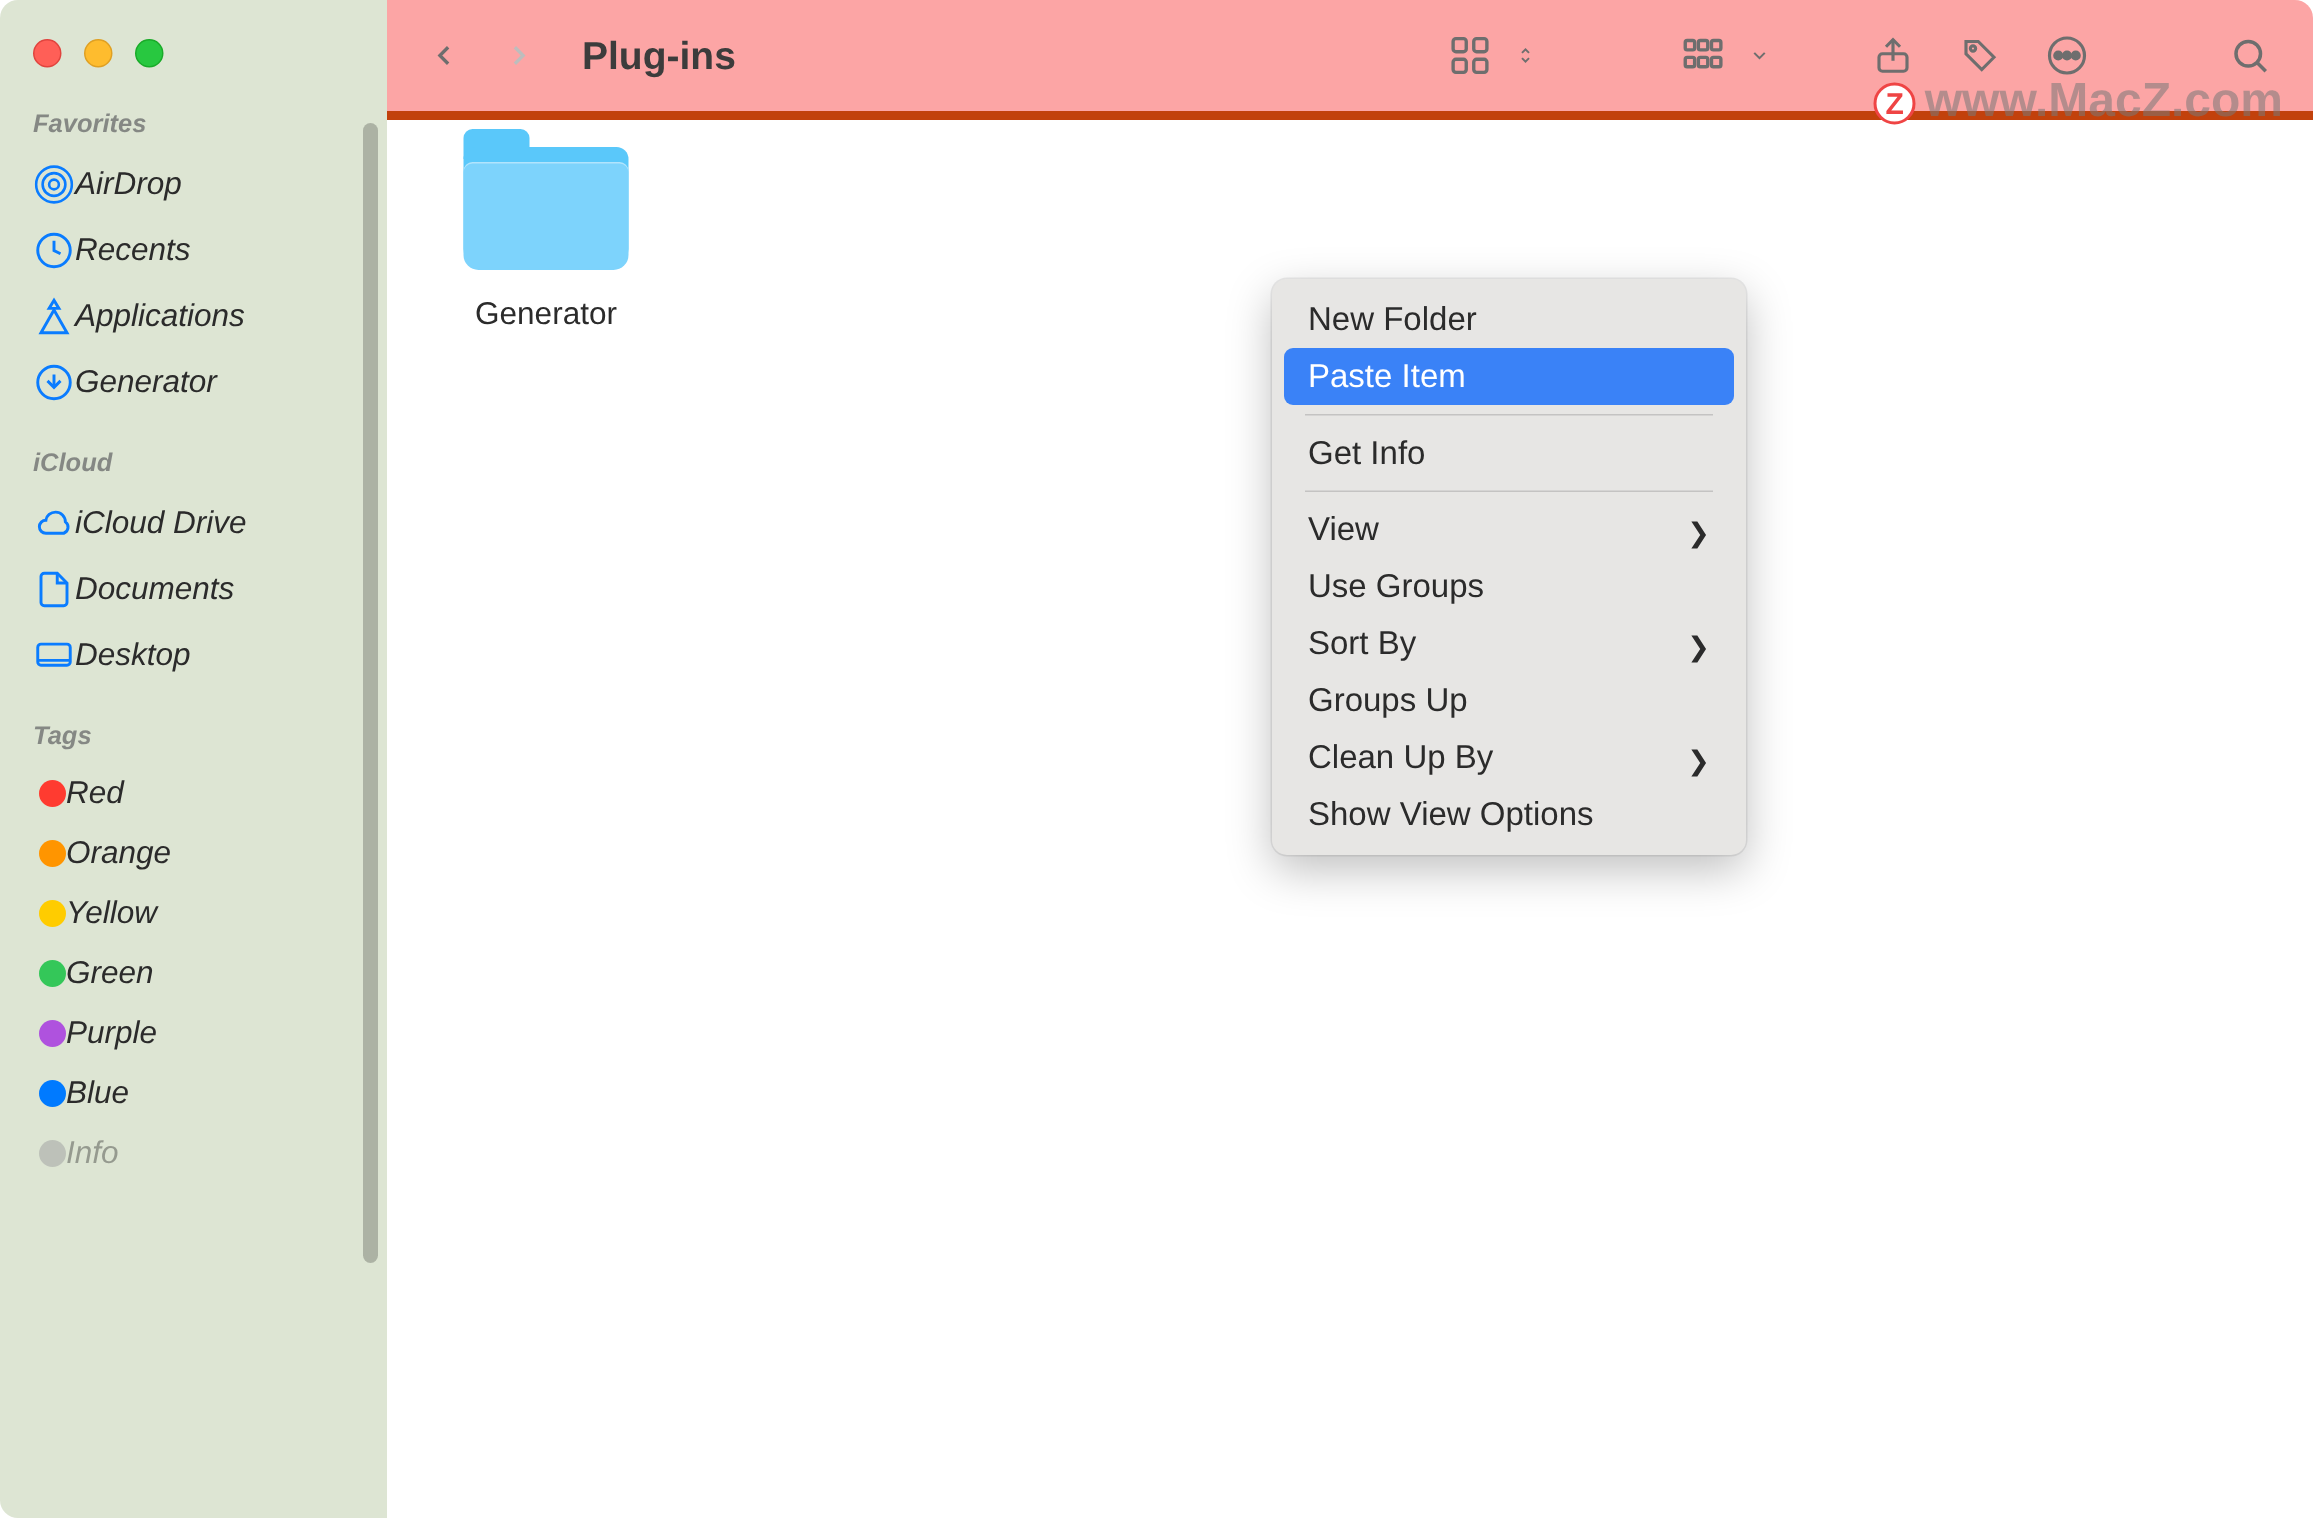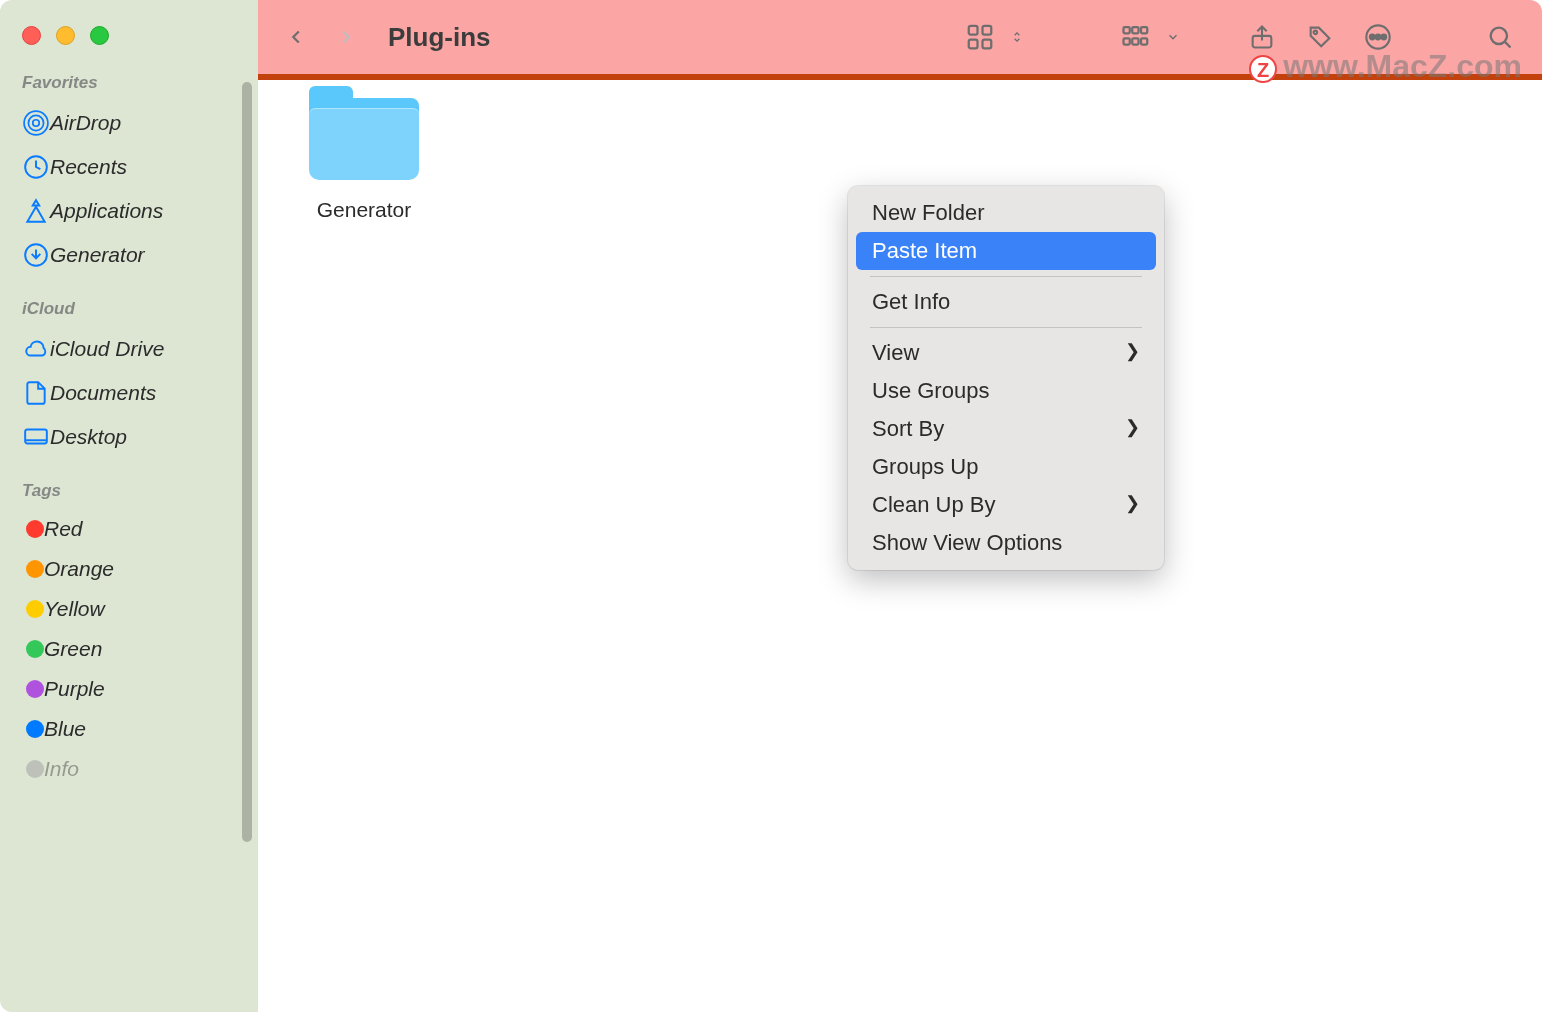--- a/index.html
+++ b/index.html
@@ -26,21 +26,21 @@
     .tool-icon { width: 44px; height: 44px; display: flex; align-items: center; justify-content: center; color: #6e6e6e; }
     .tool-group { display: flex; align-items: center; gap: 6px; }
     .content { flex: 1; background: #ffffff; position: relative; padding: 20px 40px; }
     .folder-item { width: 140px; display: flex; flex-direction: column; align-items: center; gap: 10px; position: absolute; left: 300px; top: 110px; }
     .folder-icon { width: 110px; height: 90px; position: relative; }
     .folder-back { position: absolute; left: 0; top: 0; width: 110px; height: 78px; background: #5ac8fa; border-radius: 8px 8px 10px 10px; }
     .folder-tab { position: absolute; left: 0; top: -12px; width: 44px; height: 20px; background: #5ac8fa; border-radius: 6px 6px 0 0; }
     .folder-front { position: absolute; left: 0; top: 10px; width: 110px; height: 72px; background: #7dd3fc; border-radius: 6px 6px 10px 10px; box-shadow: inset 0 1px 0 rgba(255,255,255,0.4); }
     .folder-label { font-size: 21px; color: #2b2b2b; text-align: center; }
     .context-menu { position: absolute; left: 850px; top: 185px; width: 316px; background: #e7e6e4; border-radius: 10px; box-shadow: 0 10px 30px rgba(0,0,0,0.25), 0 0 0 1px rgba(0,0,0,0.08); padding: 8px 8px; }
-    .menu-item { font-size: 22px; color: #2b2b2b; padding: 6px 16px; border-radius: 6px; display: flex; align-items: flex-start; justify-content: space-between; }
+    .menu-item { font-size: 22px; color: #2b2b2b; padding: 6px 16px; border-radius: 6px; display: flex; align-items: flex-end; justify-content: space-between; }
     .menu-item.hl { background: #3a82f7; color: #fff; }
     .menu-sep { height: 1px; background: rgba(0,0,0,0.15); margin: 6px 14px; }
     .submenu-arrow { font-size: 18px; }
     .watermark { position: absolute; top: 4px; right: 20px; font-size: 32px; font-weight: 700; color: rgba(120,120,120,0.55); pointer-events: none; z-index: 50; margin-top: 44px; }
     .watermark .z { display: inline-block; background: #fff; color: #ef4444; border-radius: 50%; width: 28px; height: 28px; line-height: 26px; text-align: center; font-size: 20px; border: 2px solid #ef4444; margin-right: 6px; vertical-align: middle; }
     svg { display: block; }
   </style>
 </head>
 <body>
 

